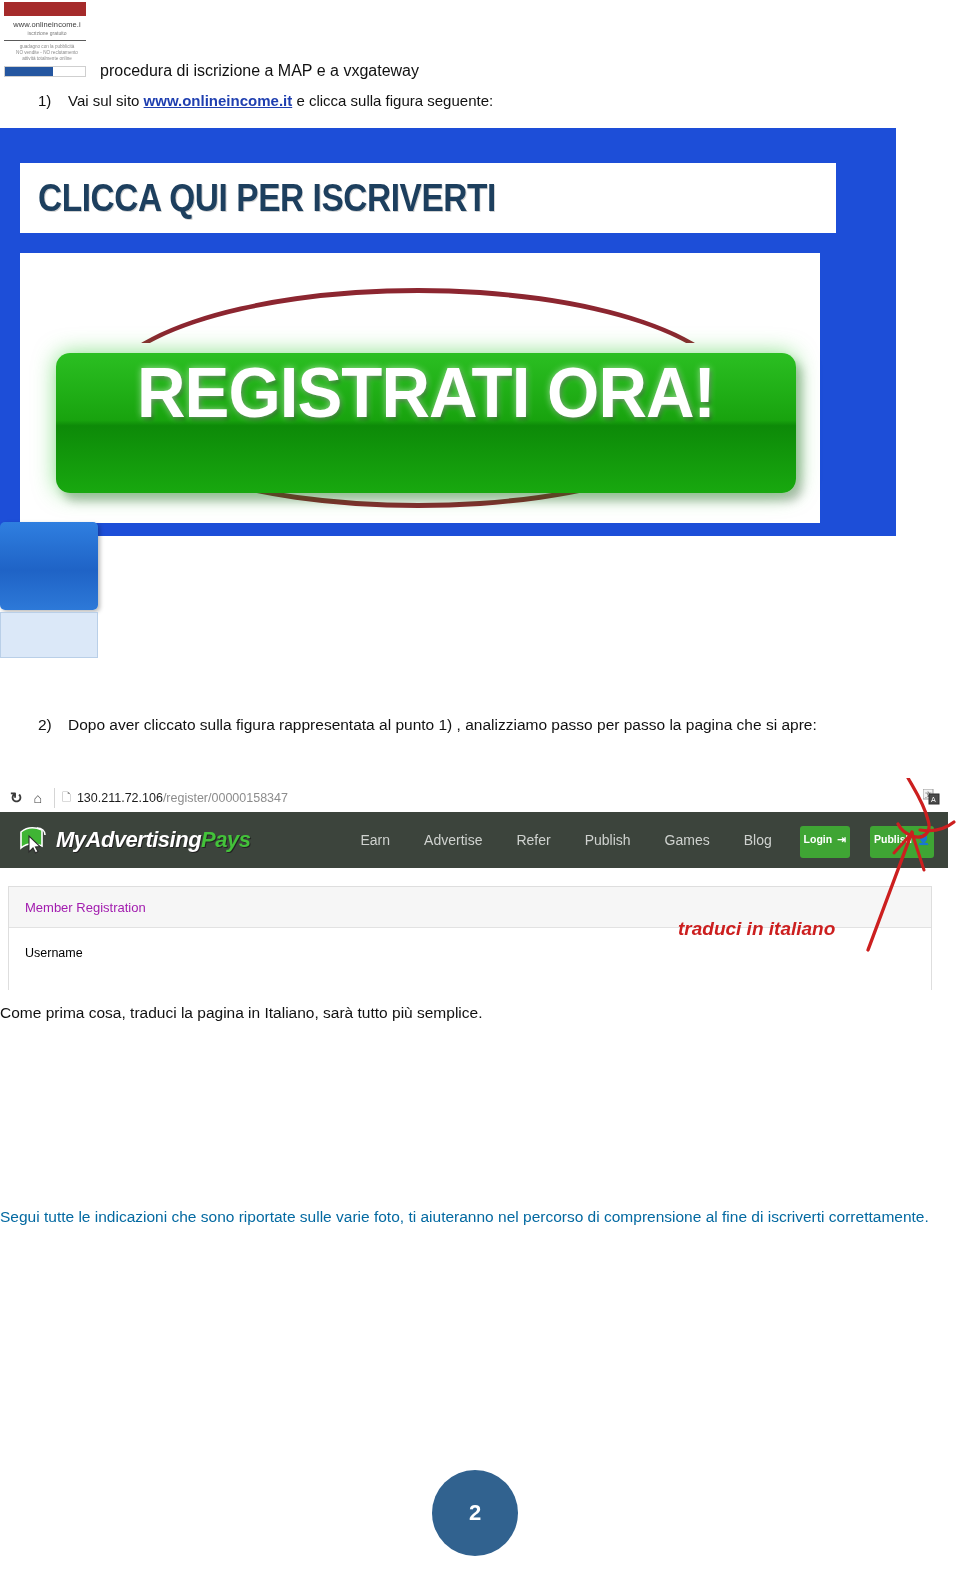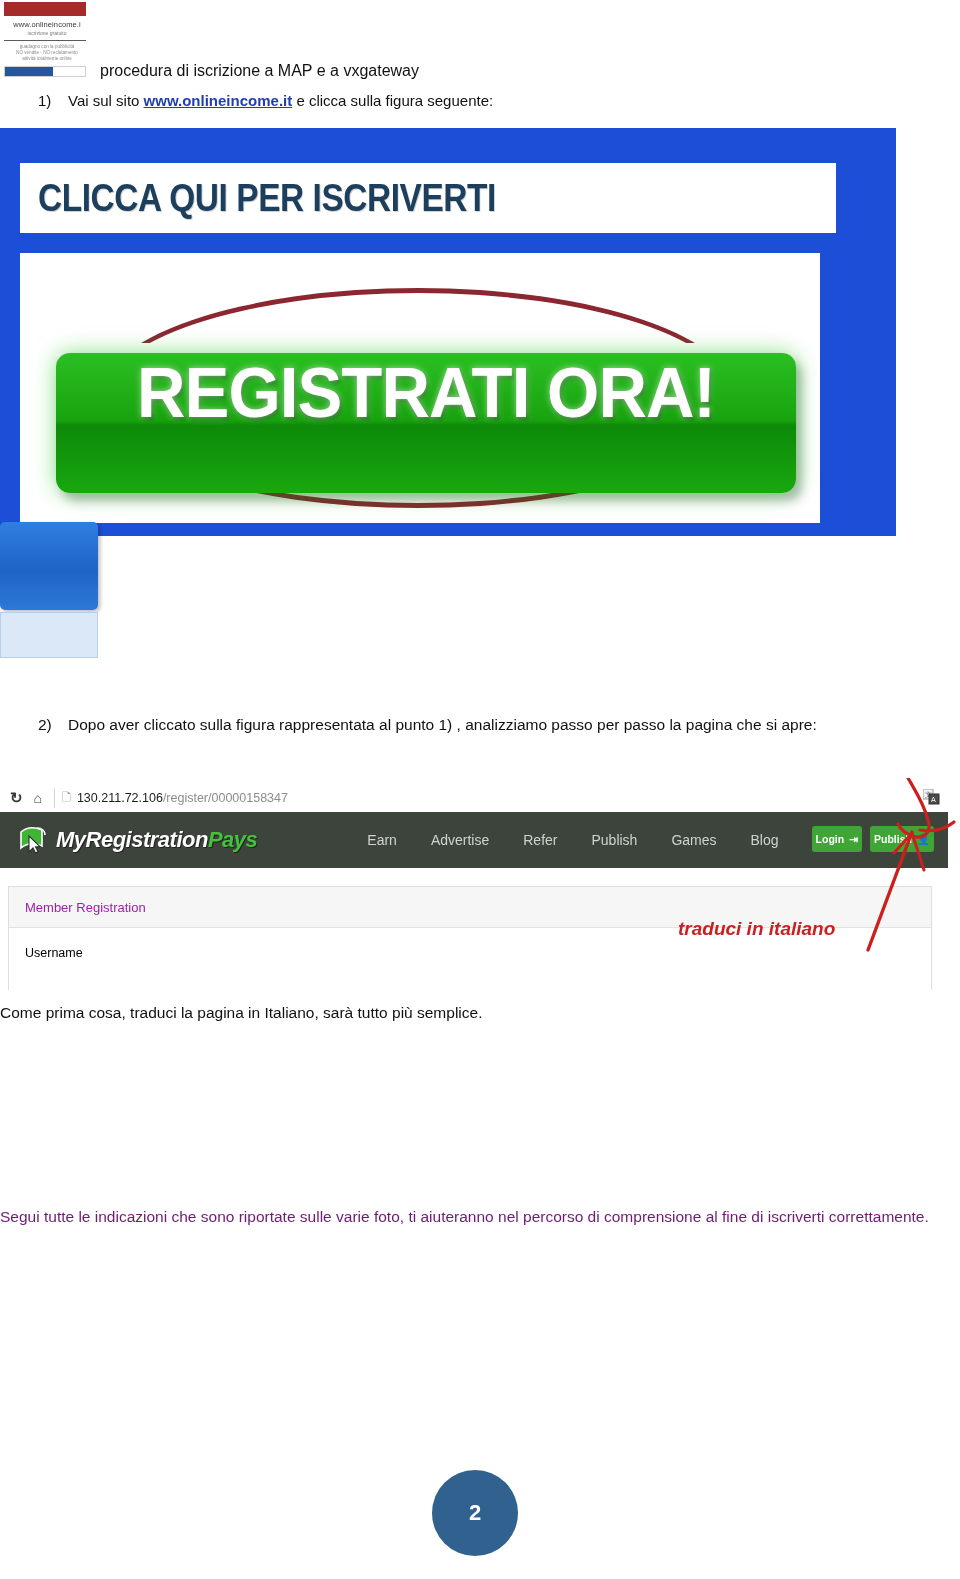--- a/index.html
+++ b/index.html
@@ -129,21 +129,21 @@
   .map-logo-text .w{color:#ffffff;text-shadow:1px 1px 0 #222;}
   .map-logo-text .g{color:#43c23a;text-shadow:1px 1px 0 #222;}
 
   .nav-links{display:flex;align-items:center;margin-left:110px;}
   .nav-links span{
     color:#cfd2cf;font-size:14px;margin-right:34px;white-space:nowrap;
   }
   .nav-btns{position:absolute;right:14px;top:14px;display:flex;}
   .nav-btn{
     background:#3fa534;color:#fff;font-size:10.5px;font-weight:700;
-    padding:0 4px;height:26px;line-height:26px;border-radius:3px;margin-left:8px;
+    padding:0 4px;height:32px;line-height:26px;border-radius:3px;margin-left:20px;
     white-space:nowrap;
   }
   .nav-btn .gl{margin-left:5px;}
 
   .shot-body{
     position:absolute;left:0;top:84px;width:948px;height:122px;background:#ffffff;
   }
   .panel{
     position:absolute;left:8px;top:18px;width:924px;height:104px;
     border:1px solid #dedede;border-bottom:none;box-sizing:border-box;background:#fff;
@@ -164,21 +164,21 @@
   }
   .annot-svg{position:absolute;left:820px;top:778px;width:140px;height:180px;}
 
   
   .p-come{
     position:absolute;left:0px;top:1004px;width:940px;
     font-size:15.5px;color:#111;
   }
   .p-segui{
     position:absolute;left:0px;top:1202px;width:940px;
-    font-size:15.5px;color:#701a75;line-height:30px;
+    font-size:15.5px;color:#0369a1;line-height:30px;
   }
 
   
   .page-circle{
     position:absolute;left:432px;top:1470px;width:86px;height:86px;
     border-radius:50%;background:#31628f;
     display:flex;align-items:center;justify-content:center;
   }
   .page-circle span{color:#ffffff;font-size:22px;font-weight:700;}
 </style>
@@ -246,21 +246,21 @@
     </svg>
   </div>
 
   <div class="shot-nav">
     <div class="map-logo">
       <svg class="map-flag" viewBox="0 0 34 28">
         <path d="M3 6 C9 1, 17 1, 24 4 L24 20 C17 17, 9 17, 3 22 Z" fill="#3fb534" stroke="#ffffff" stroke-width="1.6"></path>
         <path d="M19 2 C24 2, 27 5, 27 9" fill="none" stroke="#ffffff" stroke-width="1.6"></path>
         <path d="M11 10 L11 26 L15 22 L17.5 27 L20 25.5 L17.5 21 L22 20.5 Z" fill="#ffffff" stroke="#2b2b2b" stroke-width="1.1"></path>
       </svg>
-      <div class="map-logo-text"><span class="w">My</span><span class="w">Registration</span><span class="g">Pays</span></div>
+      <div class="map-logo-text"><span class="w">My</span><span class="w">Advertising</span><span class="g">Pays</span></div>
     </div>
 
     <div class="nav-links">
       <span>Earn</span>
       <span>Advertise</span>
       <span>Refer</span>
       <span>Publish</span>
       <span>Games</span>
       <span>Blog</span>
     </div>

